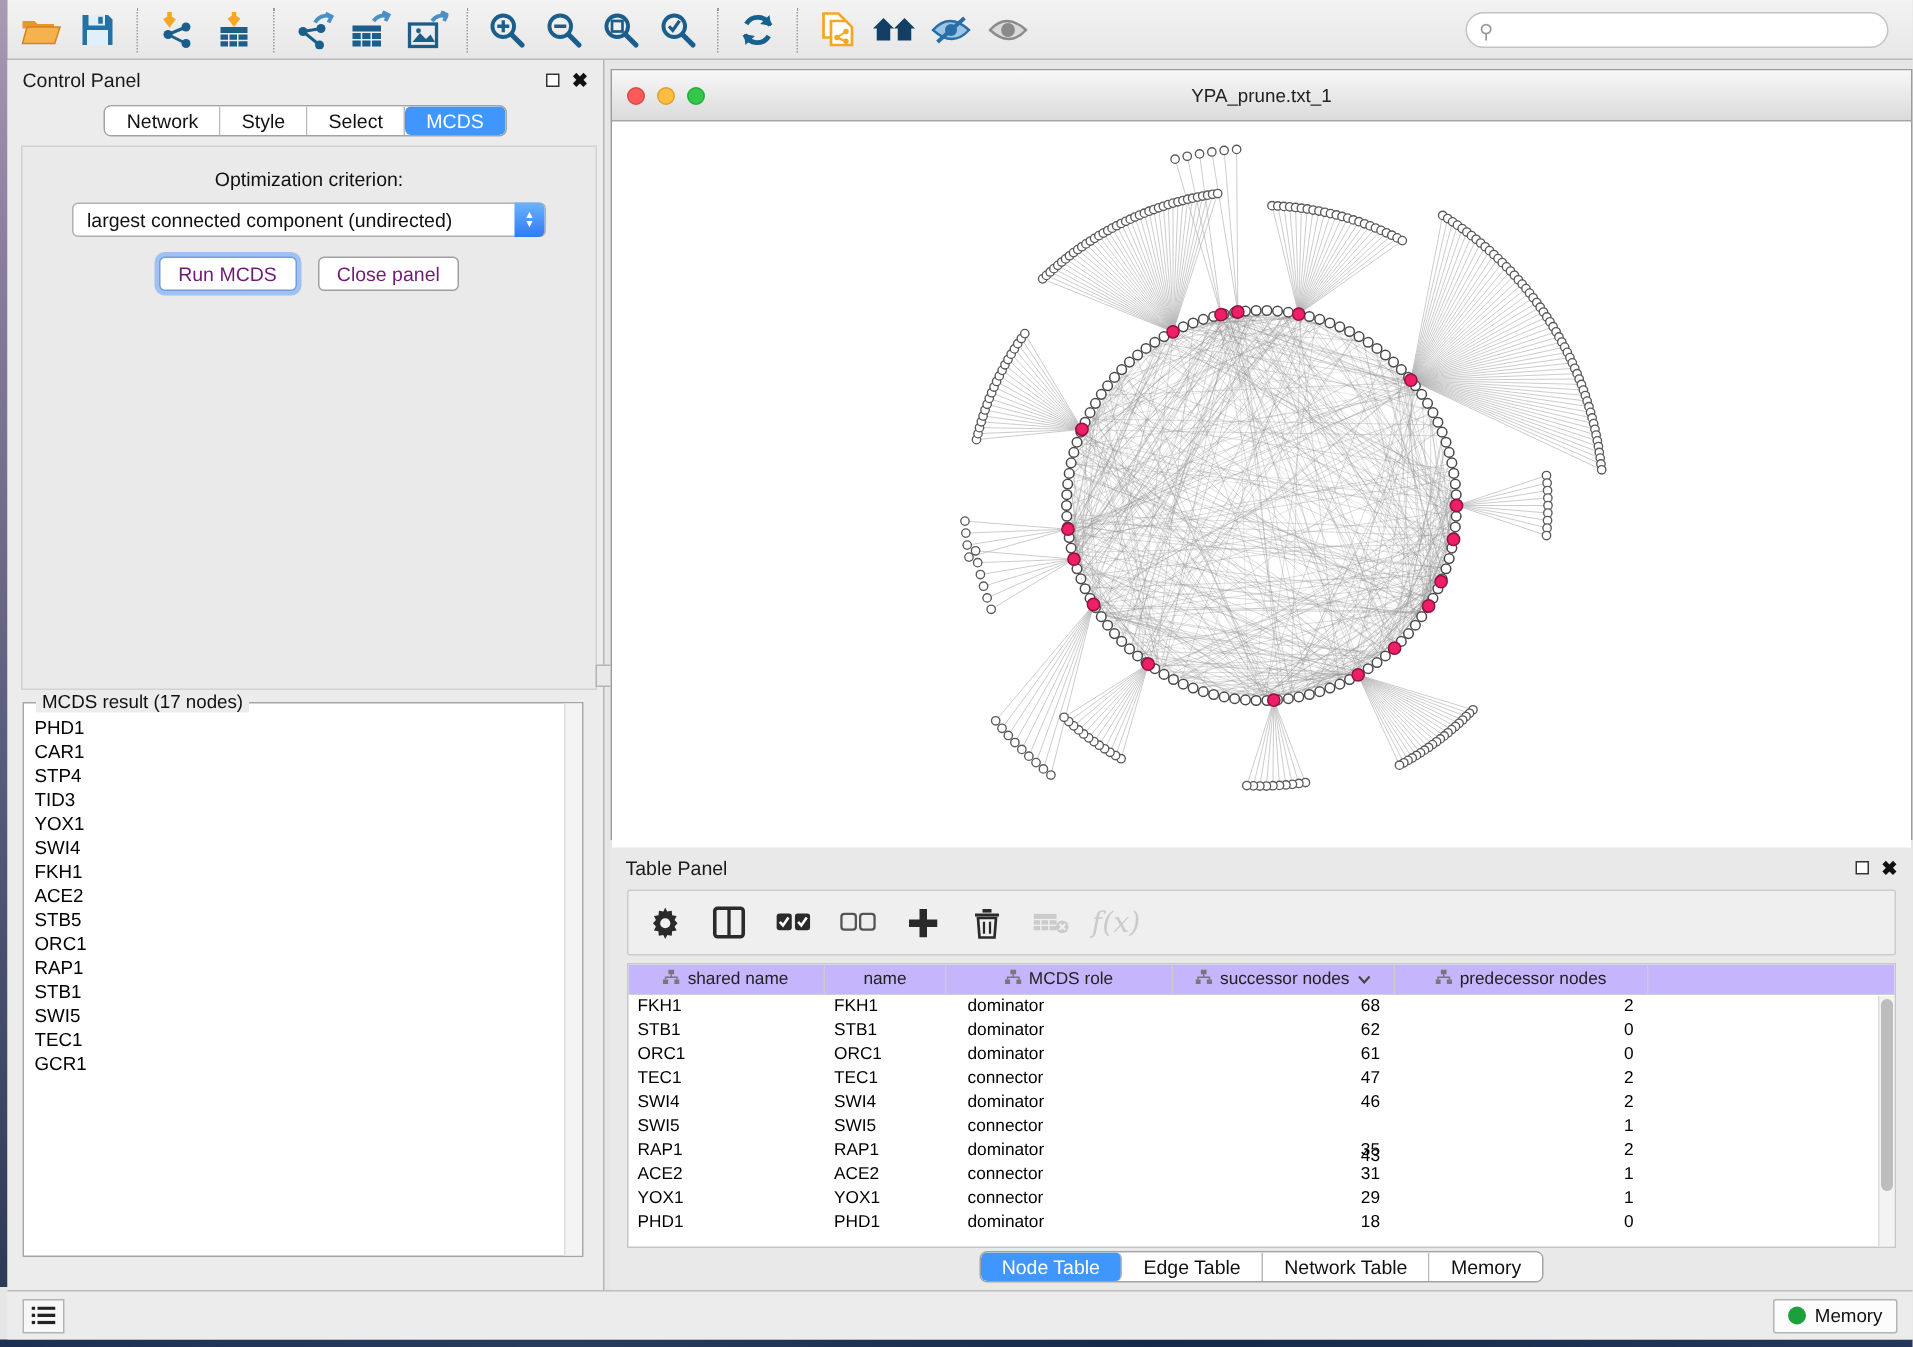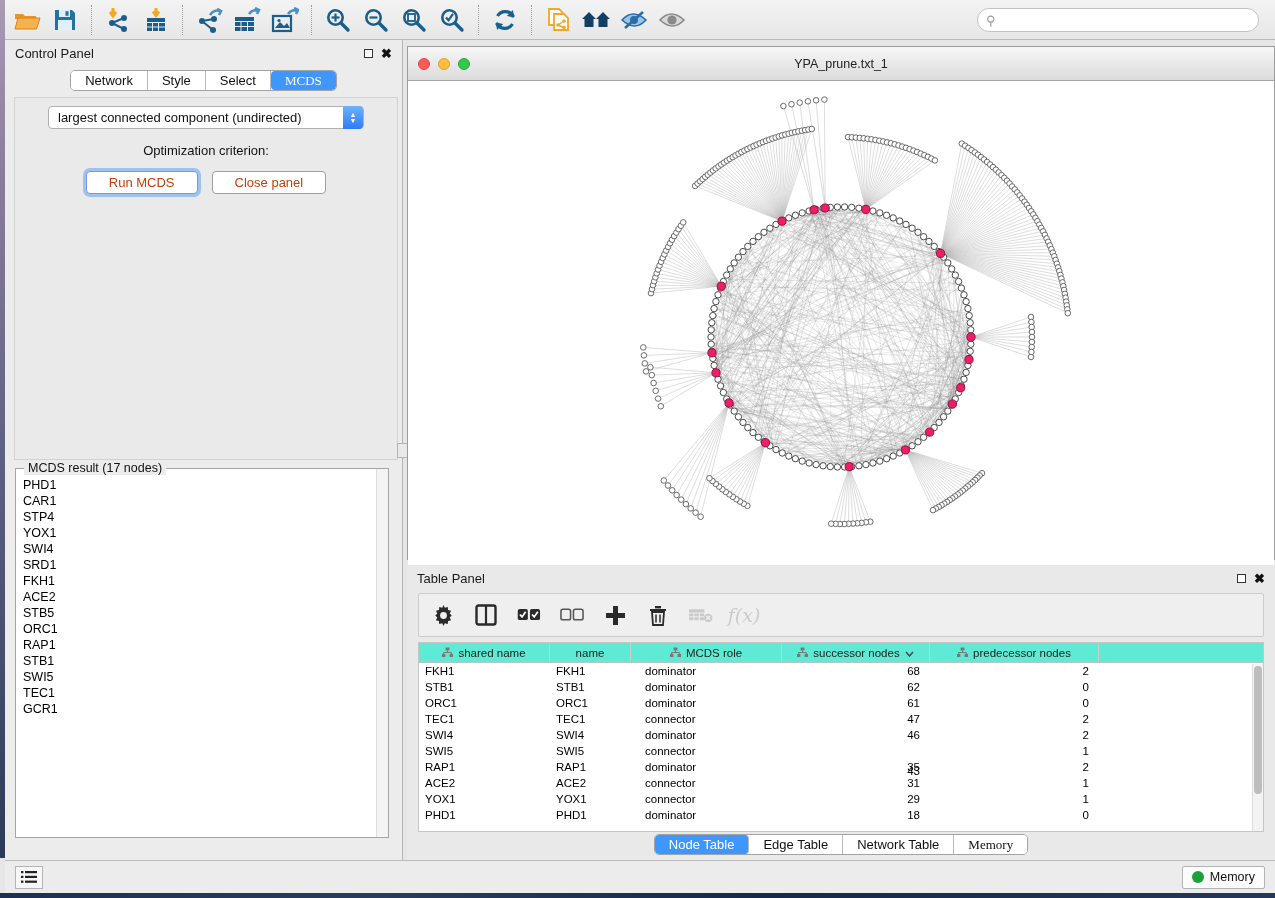--- a/index.html
+++ b/index.html
@@ -34,36 +34,36 @@
     padding:0 10px; font-size:13px; color:#1a1a1a; }
   .panel-btns { margin-left:auto; display:flex; gap:8px; align-items:center; }
   .float-btn { width:9px; height:9px; border:1.5px solid #333; background:#fff; }
   .close-btn { font-size:13px; font-weight:bold; color:#111; line-height:9px; }
 
   .seg-tabs { display:flex; justify-content:center; margin-top:4px; }
   .seg { height:21px; display:flex; border:1px solid #a3a3a3; border-radius:5px;
     overflow:hidden; background:#fff; }
   .seg-tab { padding:0 14px; font-size:13px; display:flex; align-items:center;
     border-right:1px solid #b9b9b9; background:#fff; color:#111; }
-  .seg-tab:last-child { border-right:none;font-family:Liberation Serif, serif; }
+  .seg-tab:last-child { border-right:none; }
   .seg-tab.selected { background:#3f97fd; color:#fff; border-radius:4px; }
 
   #opt-panel { left:9px; top:57px; width:384px; height:363px;
     background:#eaeaea; border:1px solid #d2d2d2; }
   #opt-label { margin-top:14px; text-align:center; font-size:13px; color:#111; }
   #criterion { margin:8px auto 0 auto; width:316px; height:23px; background:#fff;
     border:1px solid #b0b0b0; border-radius:4px; display:flex; align-items:center;
     font-size:13px; position:relative; padding-left:9px; color:#111; }
   #criterion .stepper { position:absolute; right:0; top:-1px; width:20px; height:23px;
     border-radius:0 4px 4px 0; background:linear-gradient(#6cb3fc,#2e7bf6);
     display:flex; flex-direction:column; align-items:center; justify-content:center;
     color:#fff; font-size:7px; line-height:6px; }
   #mcds-buttons { display:flex; justify-content:center; gap:14px; margin-top:13px; }
-  .mac-btn { height:23px; padding:0 22px; background:#fff; border:1px solid #9f9f9f;
-    border-radius:4px; font-size:13px; color:#c2410c; display:flex; align-items:center; }
+  .mac-btn { height:23px; padding:0 12px; background:#fff; border:1px solid #9f9f9f;
+    border-radius:4px; font-size:13px; color:#701a75; display:flex; align-items:center; }
   .mac-btn.focused { box-shadow:0 0 0 3px rgba(110,165,245,.6); border-color:#6ea0e0; }
 
   #result-group { left:10px; top:428px; width:374px; height:370px;
     border:1px solid #a5a5a5; background:#fff; }
   #result-legend { position:absolute; top:-8px; left:8px; background:#ececec;
     padding:0 4px; font-size:12.5px; color:#111; }
   #result-list { position:absolute; left:1px; top:6px; right:13px; bottom:1px;
     font-size:12.5px; line-height:16px; padding:2px 0 0 6px; overflow:hidden; color:#000; }
   #result-scroll { position:absolute; right:0; top:0; width:12px; bottom:0;
     background:#f4f4f4; border-left:1px solid #ddd; }
@@ -91,21 +91,21 @@
   #tp-toolbar { position:absolute; left:11px; top:28px; width:846px; height:44px;
     background:#efefef; border:1px solid #cccccc; border-radius:2px;
     display:flex; align-items:center; padding-left:12px; gap:19px; }
   .tp-icon { display:flex; align-items:center; justify-content:center;
     width:24px; height:24px; }
   .tp-icon.disabled { opacity:.42;text-align:right; }
   .fx { font-family:"DejaVu Serif", serif; font-style:italic; font-size:19px; color:#9a9a9a; }
 
   #table-box { position:absolute; left:11px; top:77px; width:846px; height:190px;
     background:#fff; border:1px solid #c6c6c6; overflow:hidden; }
-  #thead { display:flex; height:20px; background:#5eead4;
+  #thead { display:flex; height:20px; background:#c4b5fd;
     border-bottom:1px solid #c2c2c2; }
   .th { display:flex; align-items:center; justify-content:center; gap:5px;
     font-size:11.5px; color:#222; border-right:1px solid #cccccc; height:20px; }
   .rows { font-size:11.5px; color:#000; }
   .tr { display:flex; height:16px; align-items:center; }
   .td { padding-left:6px; white-space:nowrap; overflow:hidden; }
   .td.num { text-align:right; padding-right:10px; }
   #tbl-scroll { position:absolute; right:0; top:21px; bottom:0; width:11px;
     background:#f3f3f3; border-left:1px solid #ddd; }
   #tbl-thumb { position:absolute; right:1px; top:2px; width:8px; height:128px;
@@ -294,43 +294,43 @@
   <div class="seg-tabs">
       <div class="seg" id="cp-tabs">
         <div class="seg-tab">Network</div>
         <div class="seg-tab">Style</div>
         <div class="seg-tab">Select</div>
         <div class="seg-tab selected">MCDS</div>
       </div>
     </div>
 
   <div id="opt-panel" class="abs">
+    <div id="opt-label">Optimization criterion:</div>
     <div id="criterion">
       <span>largest connected component (undirected)</span>
       <span class="stepper">
           <span>▲</span>
           <span>▼</span>
         </span>
     </div>
-    <div id="opt-label">Optimization criterion:</div>
     <div id="mcds-buttons">
       <div class="mac-btn focused">Run MCDS</div>
       <div class="mac-btn">Close panel</div>
     </div>
   </div>
 
   <div id="result-group" class="abs">
     <span id="result-legend">MCDS result (17 nodes)</span>
     <div id="result-list">
         <div>PHD1</div>
         <div>CAR1</div>
         <div>STP4</div>
+        <div>TID3</div>
         <div>YOX1</div>
         <div>SWI4</div>
-        <div>SRD1</div>
         <div>FKH1</div>
         <div>ACE2</div>
         <div>STB5</div>
         <div>ORC1</div>
         <div>RAP1</div>
         <div>STB1</div>
         <div>SWI5</div>
         <div>TEC1</div>
         <div>GCR1</div>
       </div>

